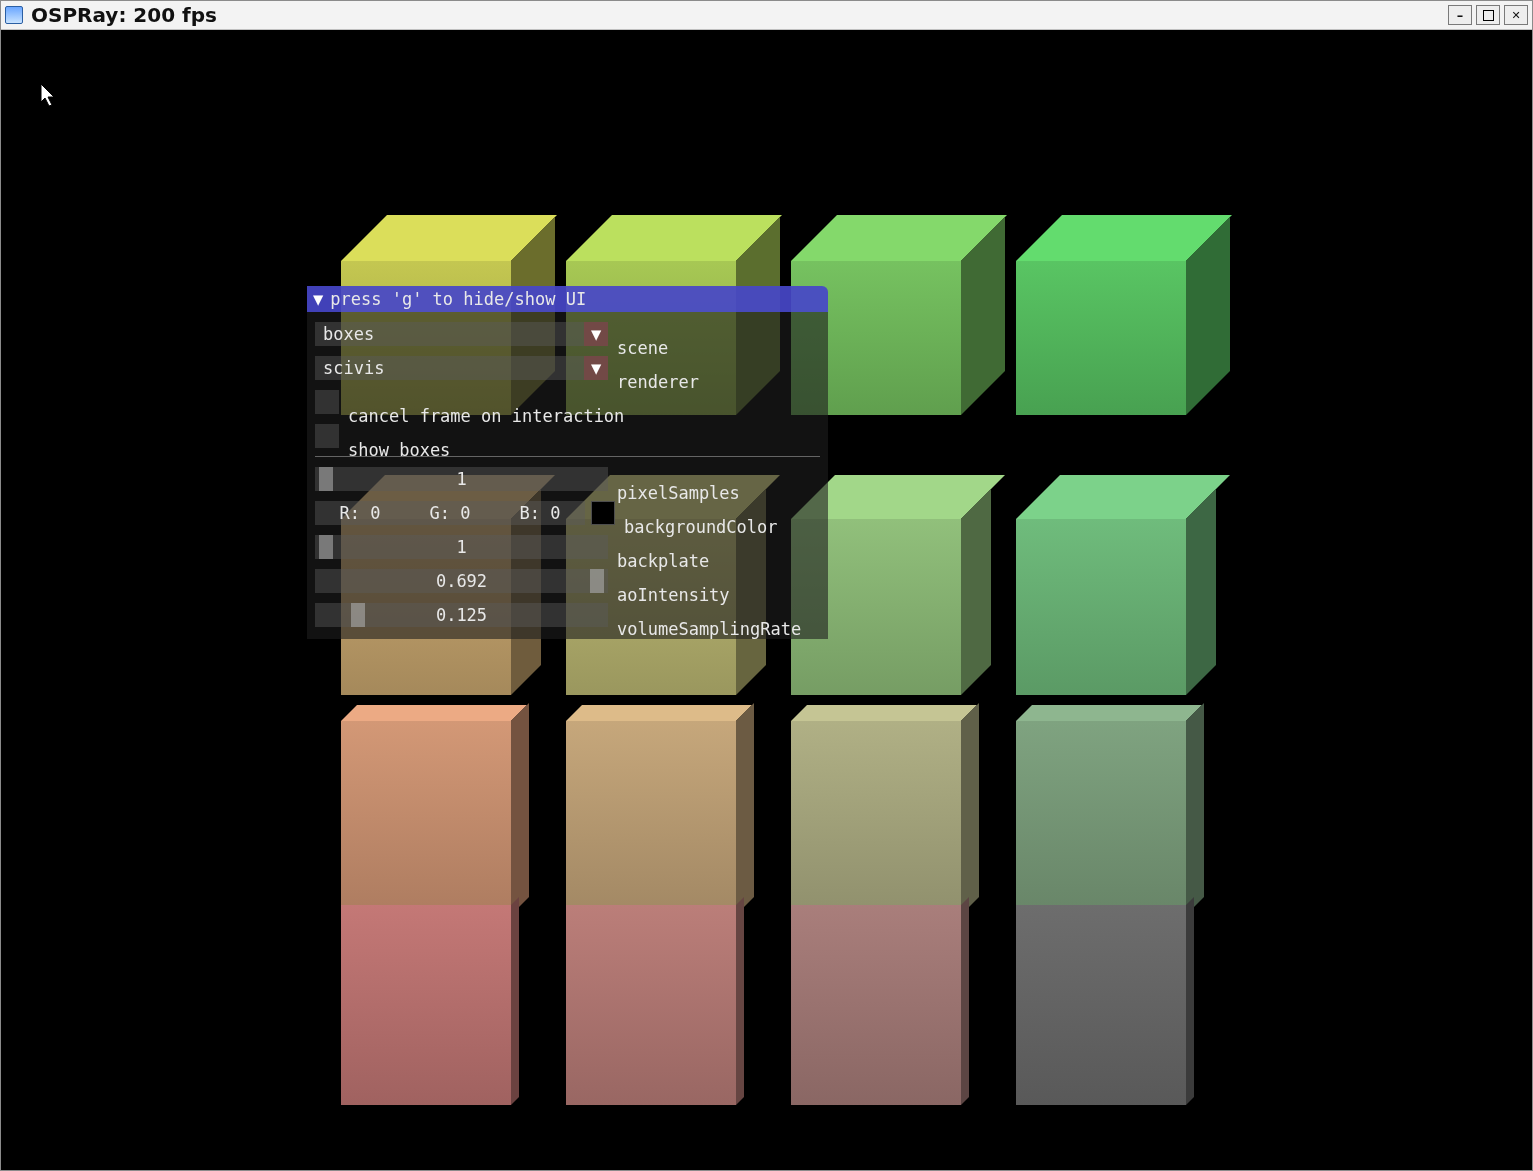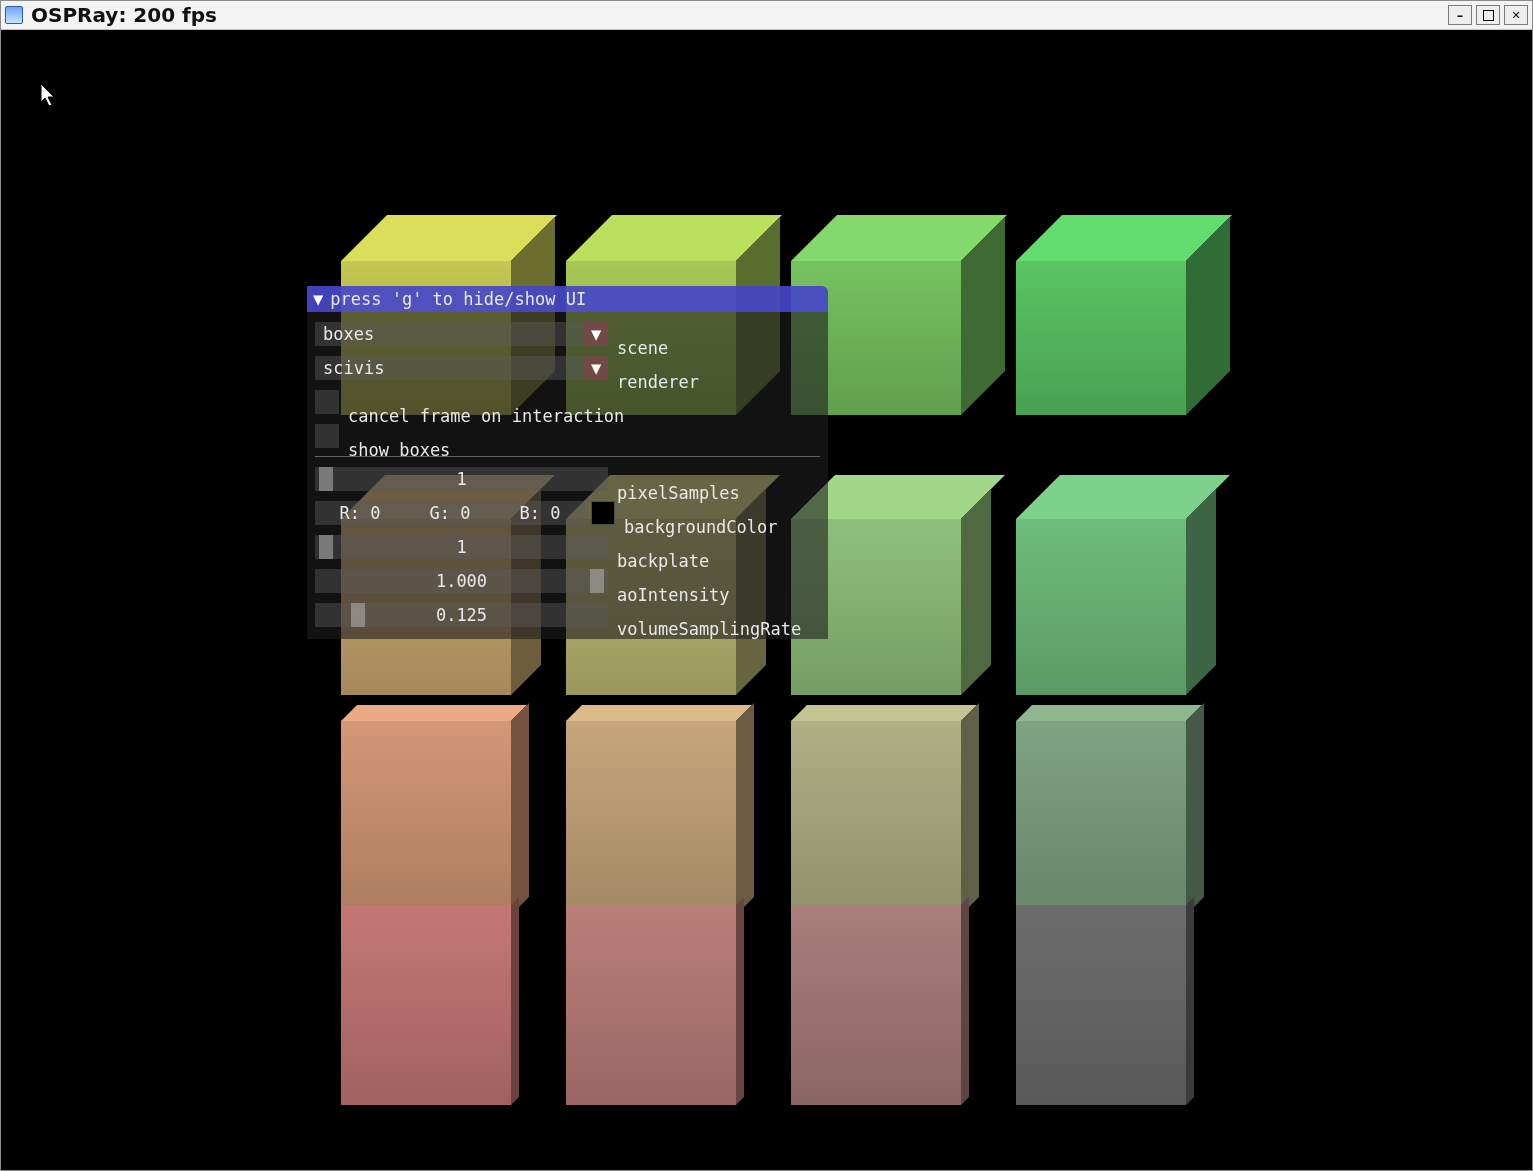--- a/index.html
+++ b/index.html
@@ -316,21 +316,21 @@
           <div class="widget slider">
             <span class="grab" style="left:4px"></span>
             <span>1</span>
           </div>
           <span class="label">backplate</span>
         </div>
 
         <div class="imgui-row">
           <div class="widget slider">
             <span class="grab" style="left:275px"></span>
-            <span>1.000</span>
+            <span>0.692</span>
           </div>
           <span class="label">aoIntensity</span>
         </div>
 
         <div class="imgui-row">
           <div class="widget slider">
             <span class="grab" style="left:36px"></span>
             <span>0.125</span>
           </div>
           <span class="label">volumeSamplingRate</span>

